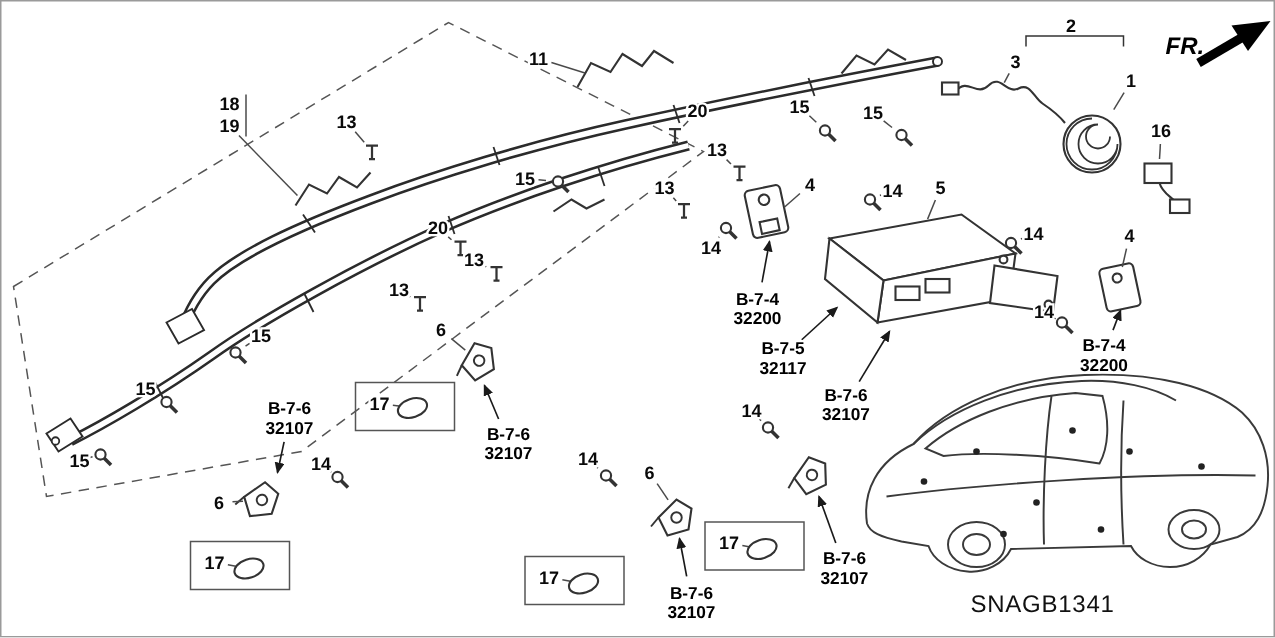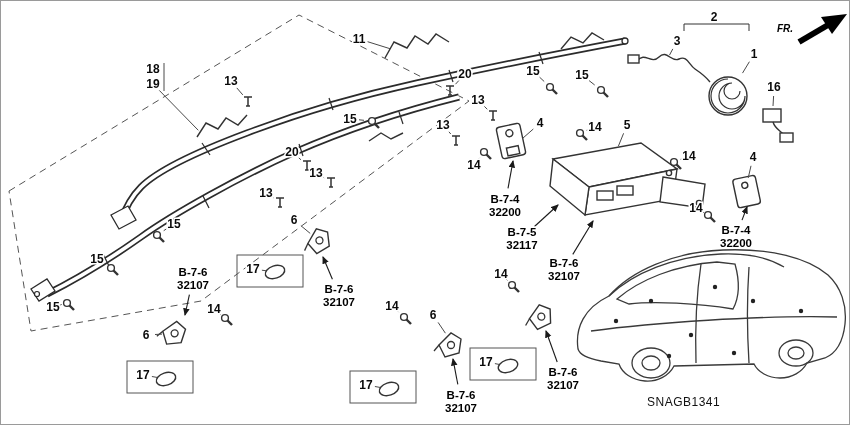--- a/index.html
+++ b/index.html
@@ -3,25 +3,25 @@
 <meta charset="utf-8">
 <style>
   html,body{margin:0;padding:0;background:#f2f2f2;}
   .stage{
     position:relative;width:850px;height:425px;background:#ffffff;
     border:1px solid #9a9a9a;box-sizing:border-box;overflow:hidden;
     font-family:"Liberation Sans",sans-serif;
   }
   .stage > svg{position:absolute;left:0;top:0;}
   .fr-label{
-    position:absolute;left:776px;top:22px;font-size:10px;font-weight:bold;
+    position:absolute;left:776px;top:22px;font-size:16px;font-weight:bold;
     font-style:italic;color:#000;
   }
   .diagram-code{
-    position:absolute;left:646px;top:394px;font-size:12px;color:#111;
+    position:absolute;left:646px;top:394px;font-size:16px;color:#111;
     letter-spacing:.5px;
   }
   text{font-family:"Liberation Sans",sans-serif;}
 </style>
 </head>
 <body>
 
 <div class="stage">
 
   <svg width="850" height="425" viewBox="0 0 850 425">

